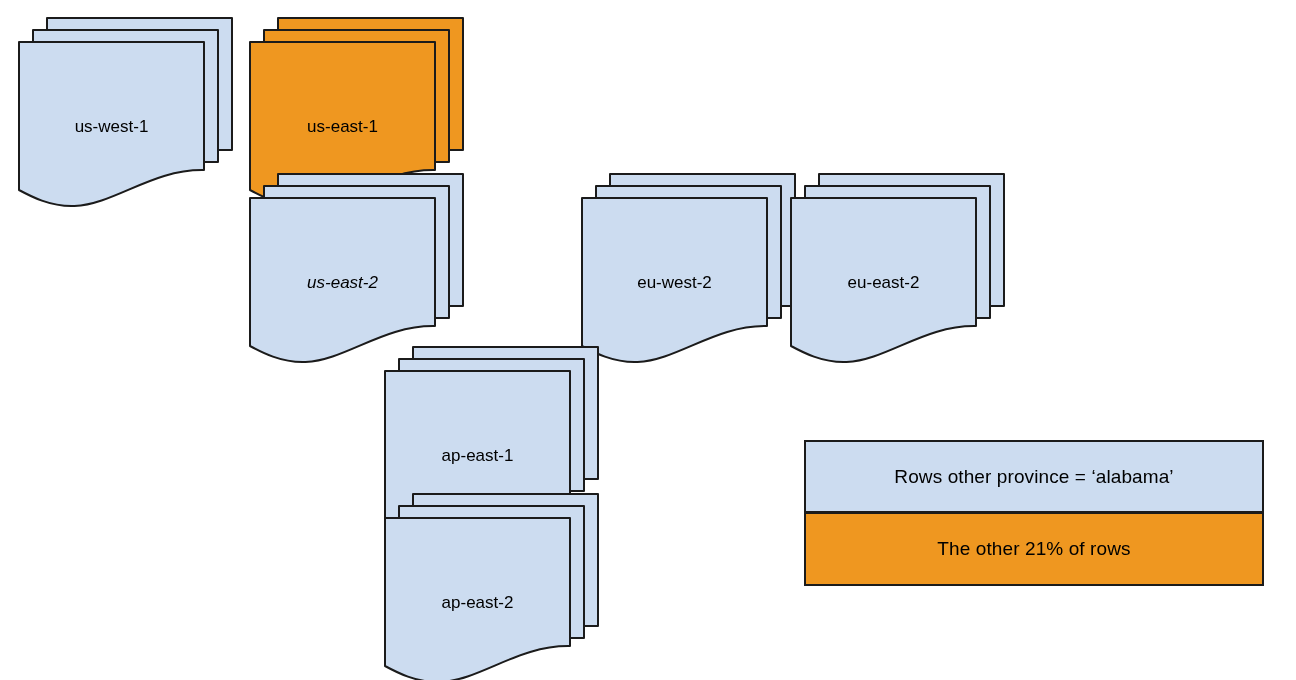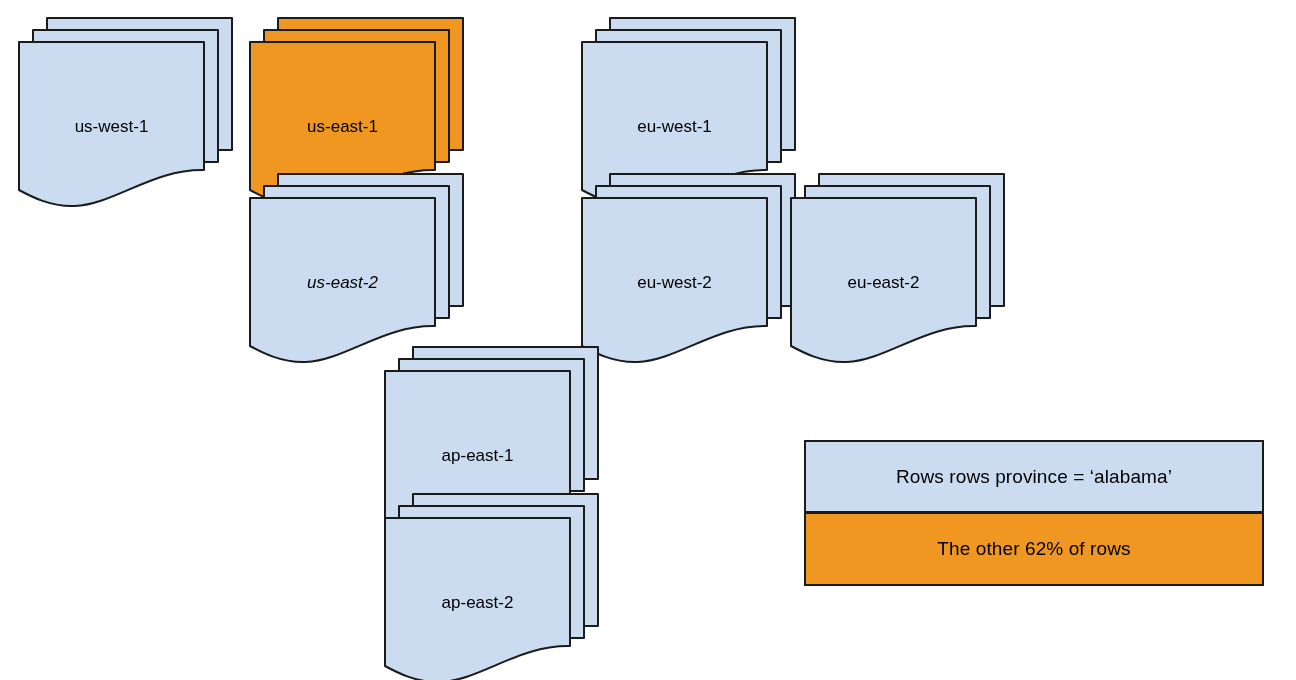--- a/index.html
+++ b/index.html
@@ -93,34 +93,20 @@
         </g>
         <g transform="translate(16,14)">
           <path d="M0,0 L185,0 L185,132 L0,132 Z" fill="#ef9720" stroke="#1b1b1b" stroke-width="2" stroke-linejoin="round"></path>
         </g>
         <g transform="translate(2,26)">
           <path d="M0,0 L185,0 L185,128 C133.2,127 96.2,162 55.5,164 C31.450000000000003,165 11.1,154 0,148 Z" fill="#ef9720" stroke="#1b1b1b" stroke-width="2" stroke-linejoin="round"></path>
         </g>
         <text class="doc-label" x="94.5" y="111.8">us-east-1</text>
       </svg>
     </div>
-    <div class="stack" style="left: 580px; top: 16px;">
-      <svg width="217" height="198" viewBox="0 0 217 198">
-        <g transform="translate(30,2)">
-          <path d="M0,0 L185,0 L185,132 L0,132 Z" fill="#ccdcf0" stroke="#1b1b1b" stroke-width="2" stroke-linejoin="round"></path>
-        </g>
-        <g transform="translate(16,14)">
-          <path d="M0,0 L185,0 L185,132 L0,132 Z" fill="#ccdcf0" stroke="#1b1b1b" stroke-width="2" stroke-linejoin="round"></path>
-        </g>
-        <g transform="translate(2,26)">
-          <path d="M0,0 L185,0 L185,128 C133.2,127 96.2,162 55.5,164 C31.450000000000003,165 11.1,154 0,148 Z" fill="#ccdcf0" stroke="#1b1b1b" stroke-width="2" stroke-linejoin="round"></path>
-        </g>
-        <text class="doc-label" x="94.5" y="111.8">eu-west-1</text>
-      </svg>
-    </div>
     <div class="stack" style="left: 248px; top: 172px; font-style: italic;">
       <svg width="217" height="198" viewBox="0 0 217 198">
         <g transform="translate(30,2)">
           <path d="M0,0 L185,0 L185,132 L0,132 Z" fill="#ccdcf0" stroke="#1b1b1b" stroke-width="2" stroke-linejoin="round"></path>
         </g>
         <g transform="translate(16,14)">
           <path d="M0,0 L185,0 L185,132 L0,132 Z" fill="#ccdcf0" stroke="#1b1b1b" stroke-width="2" stroke-linejoin="round"></path>
         </g>
         <g transform="translate(2,26)">
           <path d="M0,0 L185,0 L185,128 C133.2,127 96.2,162 55.5,164 C31.450000000000003,165 11.1,154 0,148 Z" fill="#ccdcf0" stroke="#1b1b1b" stroke-width="2" stroke-linejoin="round"></path>
@@ -181,18 +167,18 @@
         <g transform="translate(2,26)">
           <path d="M0,0 L185,0 L185,128 C133.2,127 96.2,162 55.5,164 C31.450000000000003,165 11.1,154 0,148 Z" fill="#ccdcf0" stroke="#1b1b1b" stroke-width="2" stroke-linejoin="round"></path>
         </g>
         <text class="doc-label" x="94.5" y="111.8">ap-east-2</text>
       </svg>
     </div>
   </div>
 
 <div class="legend">
   <div class="legend-row blue">
-    <span>Rows rows province = ‘alabama’</span>
+    <span>Rows other province = ‘alabama’</span>
   </div>
   <div class="legend-row orange">
-    <span>The other 62% of rows</span>
+    <span>The other 21% of rows</span>
   </div>
 </div>
 
 </body></html>

